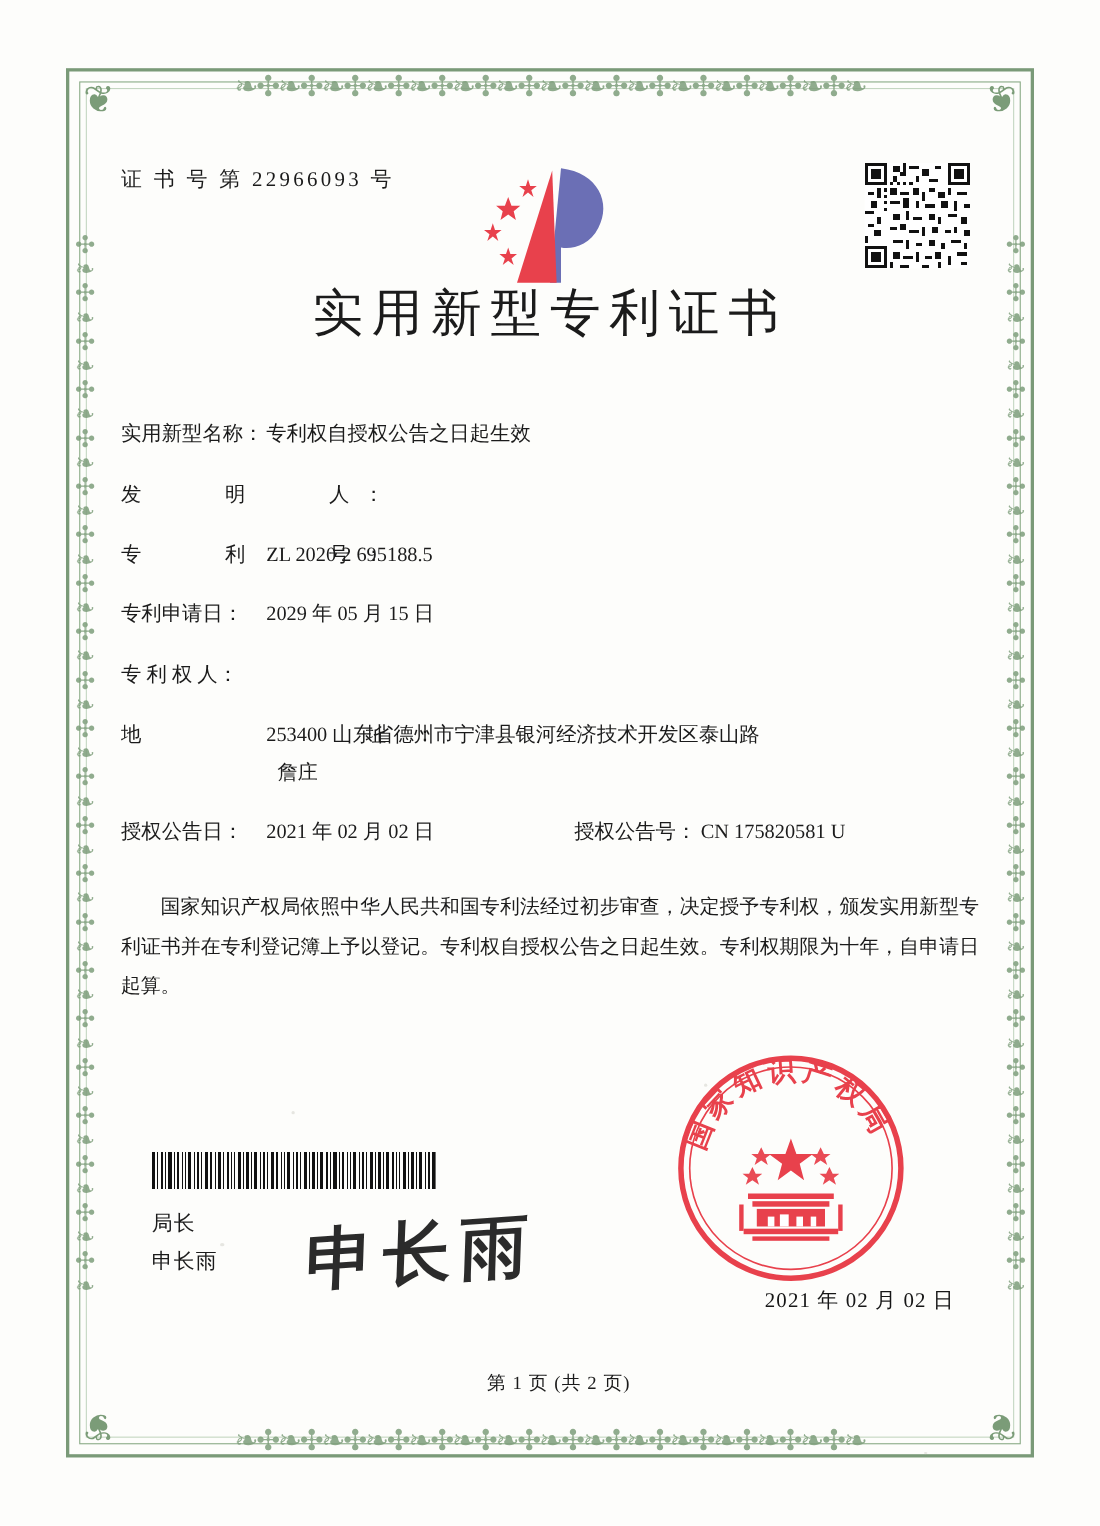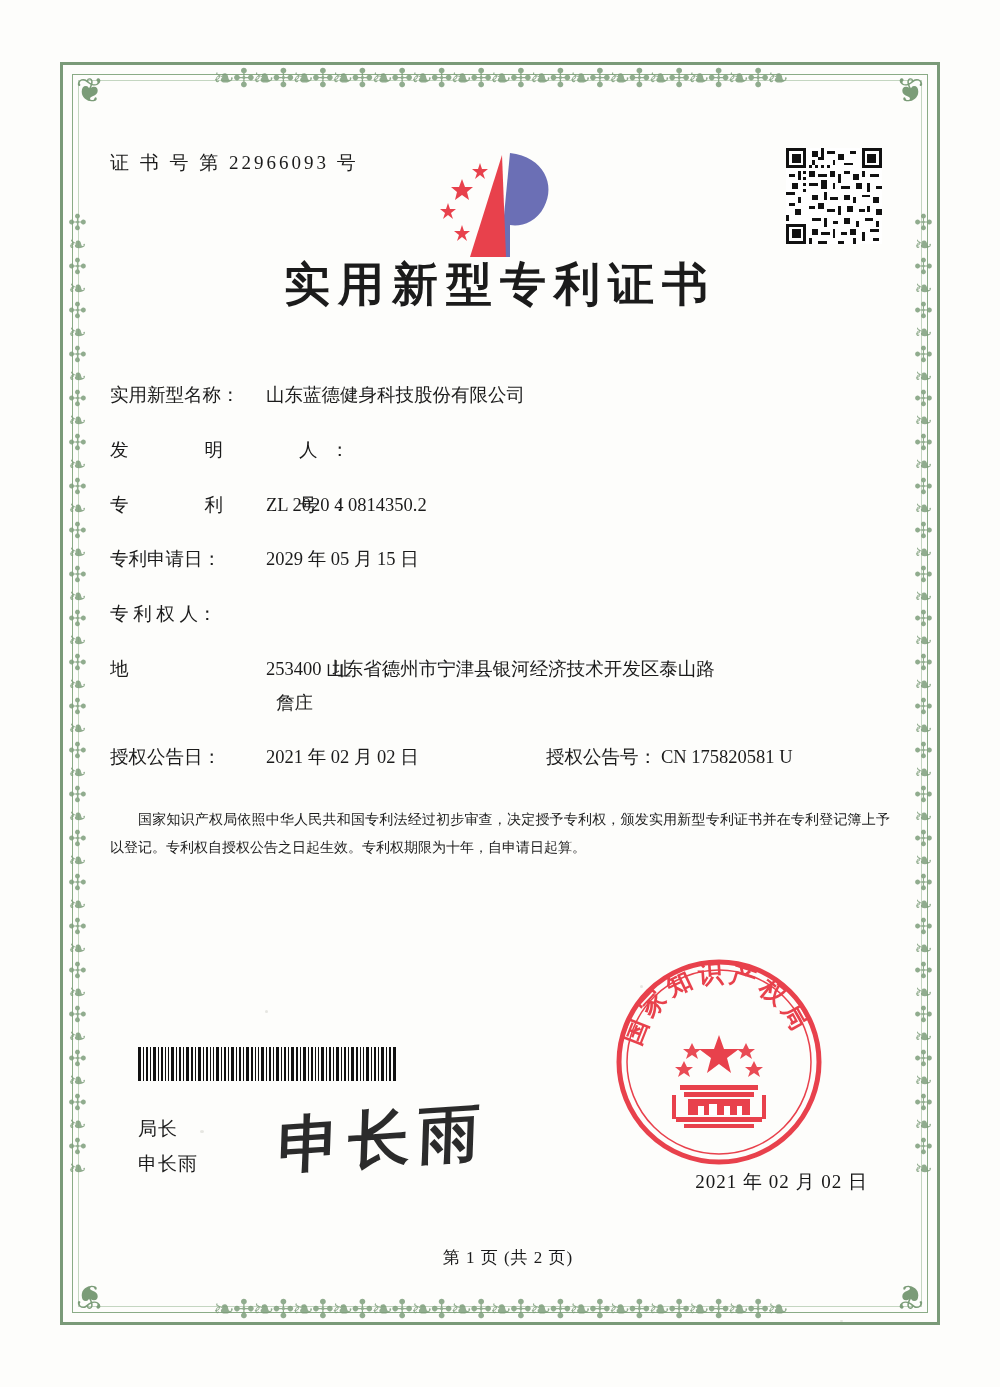--- a/index.html
+++ b/index.html
@@ -119,35 +119,34 @@
     width: 96px;
     height: 96px;
     background-color: #fff;
   }
   .qr svg { display:block; }
 
   .doc-title {
     margin-top: 78px;
     text-align: center;
     font-size: 46px;
-    font-weight: bold;
+    font-weight: normal;
     letter-spacing: 8px;
     font-family: "DejaVu Serif", "Liberation Serif", serif;
   }
 
   .fields {
     margin-top: 66px;
     font-size: 18.5px;
   }
   .field {
     display: flex;
     align-items: flex-start;
     margin-bottom: 27px;
     line-height: 1.5;
-    gap: 24px;
   }
   .field .lbl {
     width: 132px;
     flex: 0 0 132px;
     letter-spacing: 0px;
     white-space: nowrap;
   }
   .field .lbl.sp1 { letter-spacing: 13px; }
   .field .lbl.sp2 { letter-spacing: 26px; }
   .field .val {
@@ -157,21 +156,21 @@
     display: block;
     margin-top: 6px;
     margin-left: 10px;
   }
   .field.two-col .val { display: flex; }
   .field.two-col .val .a { width: 245px; flex: 0 0 245px; }
   .field.two-col .val .b-lbl { margin-right: 4px; margin-left: 35px; }
 
   .paras {
     margin-top: 34px;
-    font-size: 14px;
+    font-size: 18px;
     line-height: 2.0;
   }
   .paras p {
     margin: 0 0 4px 0;
     text-indent: 2em;
     text-align: justify;
   }
 
   
   .barcode {
@@ -180,21 +179,21 @@
     bottom: 196px;
     width: 258px;
     height: 34px;
   }
   .barcode svg { display: block; }
 
   
   .sign-block {
     position: absolute;
     left: 28px;
-    bottom: 96px;
+    bottom: 112px;
     font-size: 19px;
     line-height: 1.85;
     letter-spacing: 1px;
   }
   .sign-script {
     position: absolute;
     left: 168px;
     bottom: 96px;
     font-size: 62px;
     font-family: "DejaVu Serif", serif;
@@ -385,30 +384,30 @@
         </g>
       </svg>
     </div>
 
     <div class="doc-title">实用新型专利证书</div>
 
     <div class="fields">
 
       <div class="field">
         <div class="lbl">实用新型名称：</div>
-        <div class="val">山东蓝德健身科技股份有限公司</div>
+        <div class="val">专利权自授权公告之日起生效</div>
       </div>
 
       <div class="field">
         <div class="lbl sp1">发　　明　　人：</div>
       </div>
 
       <div class="field">
         <div class="lbl sp1">专　　利　　号：</div>
-        <div class="val">ZL 2020 4 0814350.2</div>
+        <div class="val">ZL 2020 2 695188.5</div>
       </div>
 
       <div class="field">
         <div class="lbl">专利申请日：</div>
         <div class="val">2029 年 05 月 15 日</div>
       </div>
 
       <div class="field">
         <div class="lbl">专 利 权 人：</div>
       </div>

